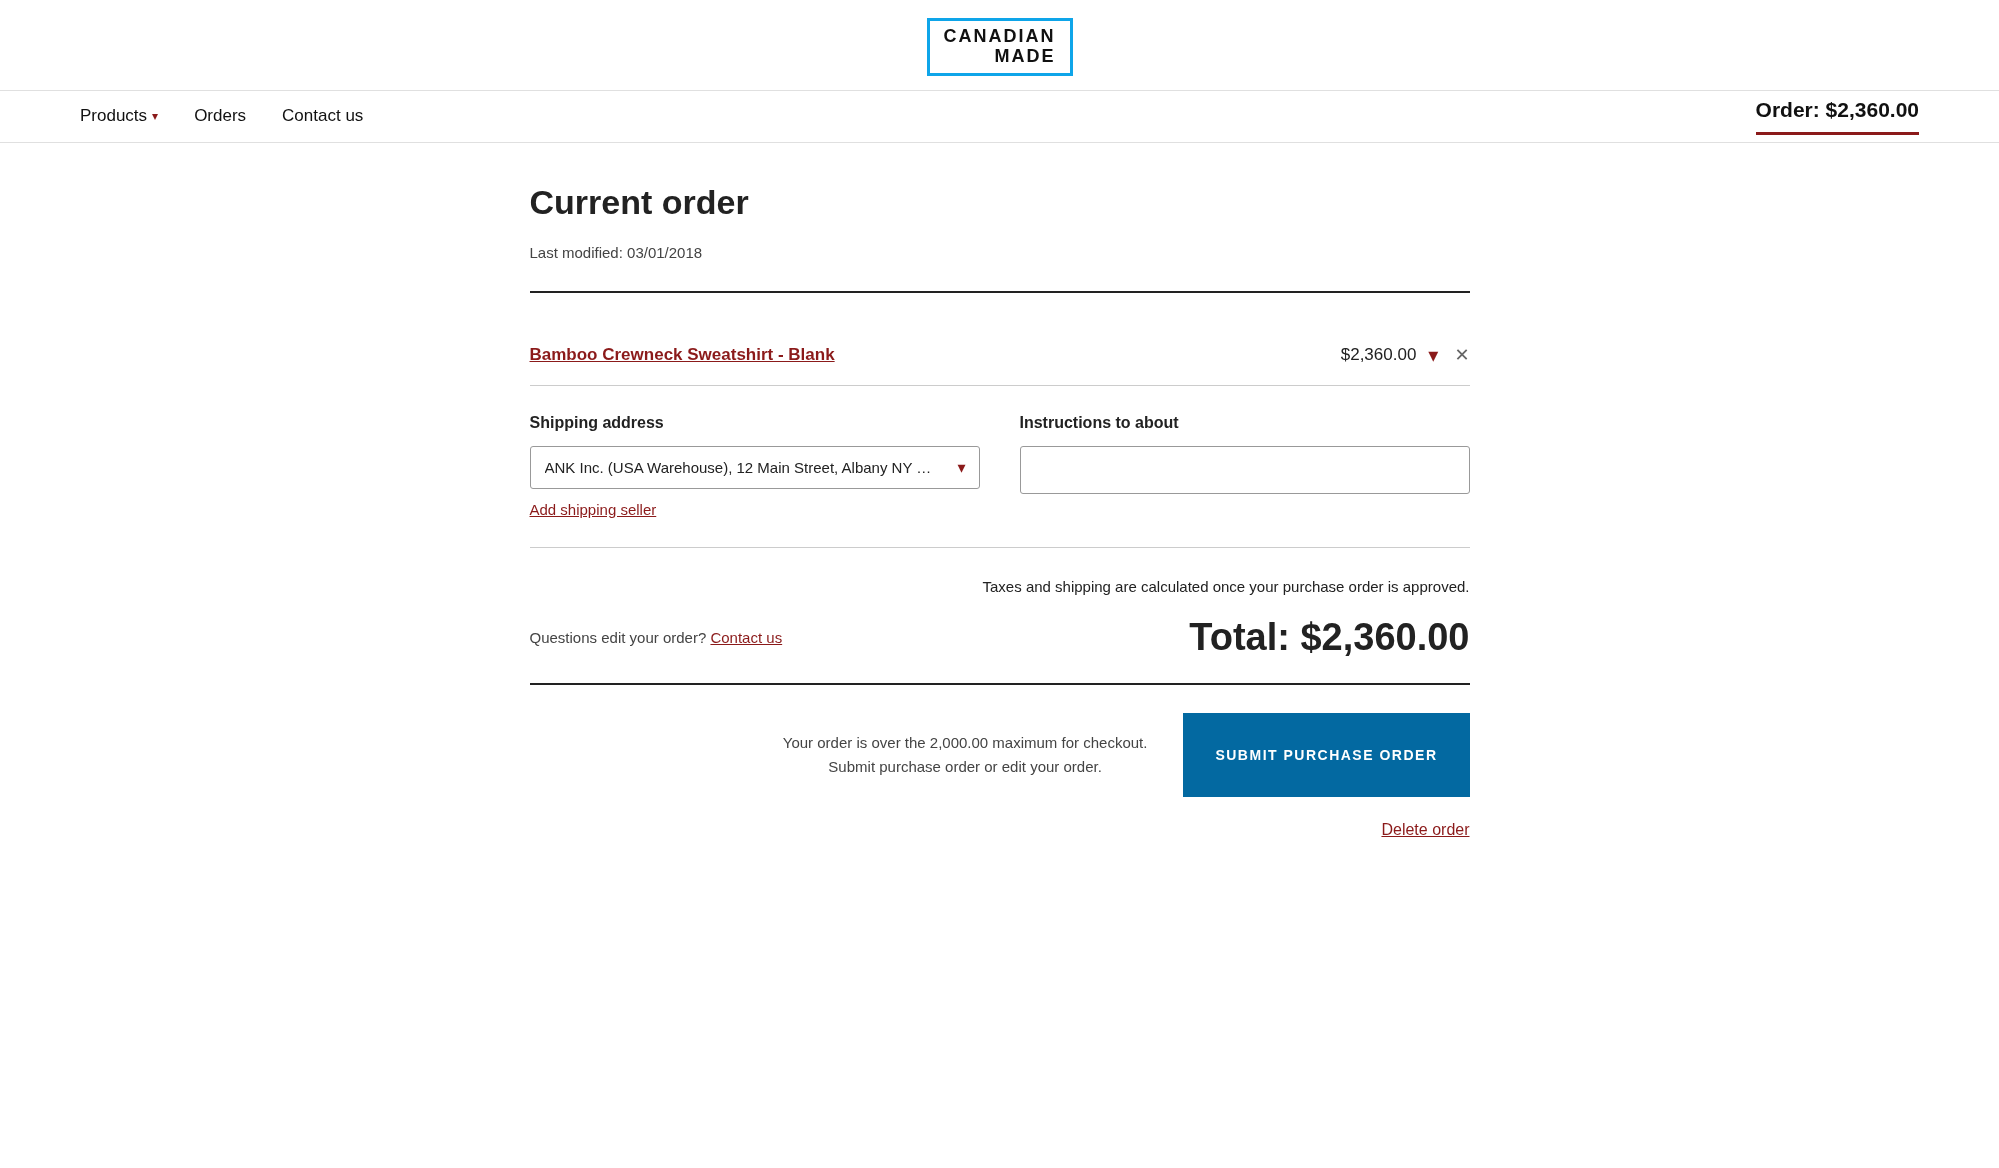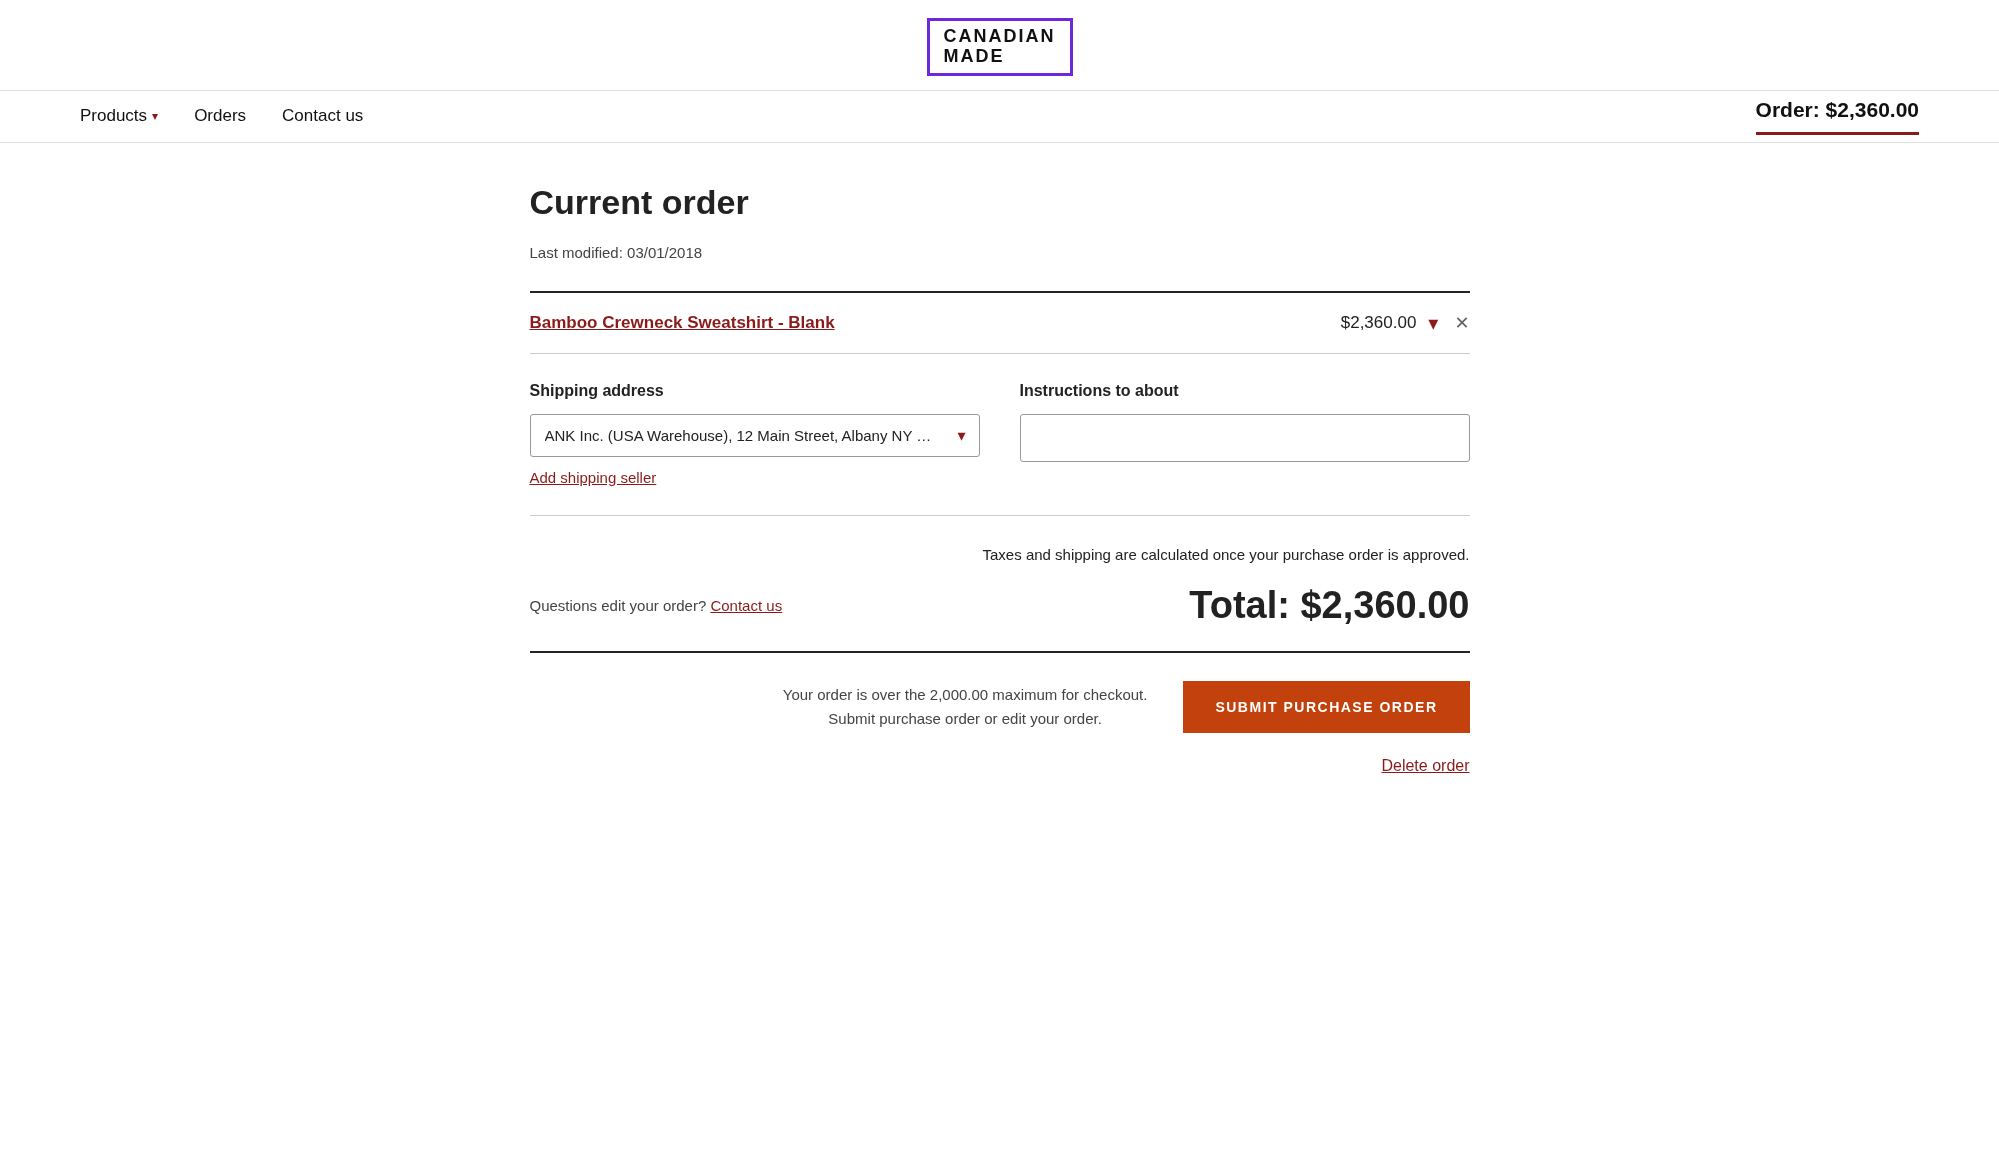--- a/index.html
+++ b/index.html
@@ -7,23 +7,23 @@
 
     
     .header-top {
       display: flex;
       justify-content: center;
       align-items: center;
       padding: 18px 0 14px;
       border-bottom: 1px solid #e0e0e0;
     }
     .logo-box {
-      border: 3px solid #6d28d9;
+      border: 3px solid #0ea5e9;
       padding: 6px 14px;
-      text-align: left;
+      text-align: right;
       font-weight: 900;
       font-size: 18px;
       line-height: 1.1;
       letter-spacing: 2px;
       text-transform: uppercase;
       color: #111;
     }
     .logo-box span { display: block; }
 
     
@@ -104,20 +104,21 @@
       border-top: 1px solid #ccc;
       margin: 0;
     }
 
     
     .product-row {
       display: flex;
       align-items: center;
       justify-content: space-between;
       padding: 18px 0;
+      margin-top: 32px;
     }
     .product-name {
       color: #8b1a1a;
       font-weight: 600;
       font-size: 17px;
       text-decoration: underline;
       cursor: pointer;
     }
     .product-price-area {
       display: flex;
@@ -238,24 +239,24 @@
       justify-content: flex-end;
       gap: 36px;
     }
     .submit-info-text {
       text-align: center;
       font-size: 15px;
       color: #444;
       line-height: 1.6;
     }
     .submit-btn {
-      background: #c2410c;
+      background: #0369a1;
       color: #fff;
       border: none;
-      padding: 18px 32px;
+      padding: 34px 32px;
       font-size: 14px;
       font-weight: 700;
       letter-spacing: 1.5px;
       text-transform: uppercase;
       cursor: pointer;
       white-space: nowrap;
     }
 
     .delete-order-row {
       display: flex;

